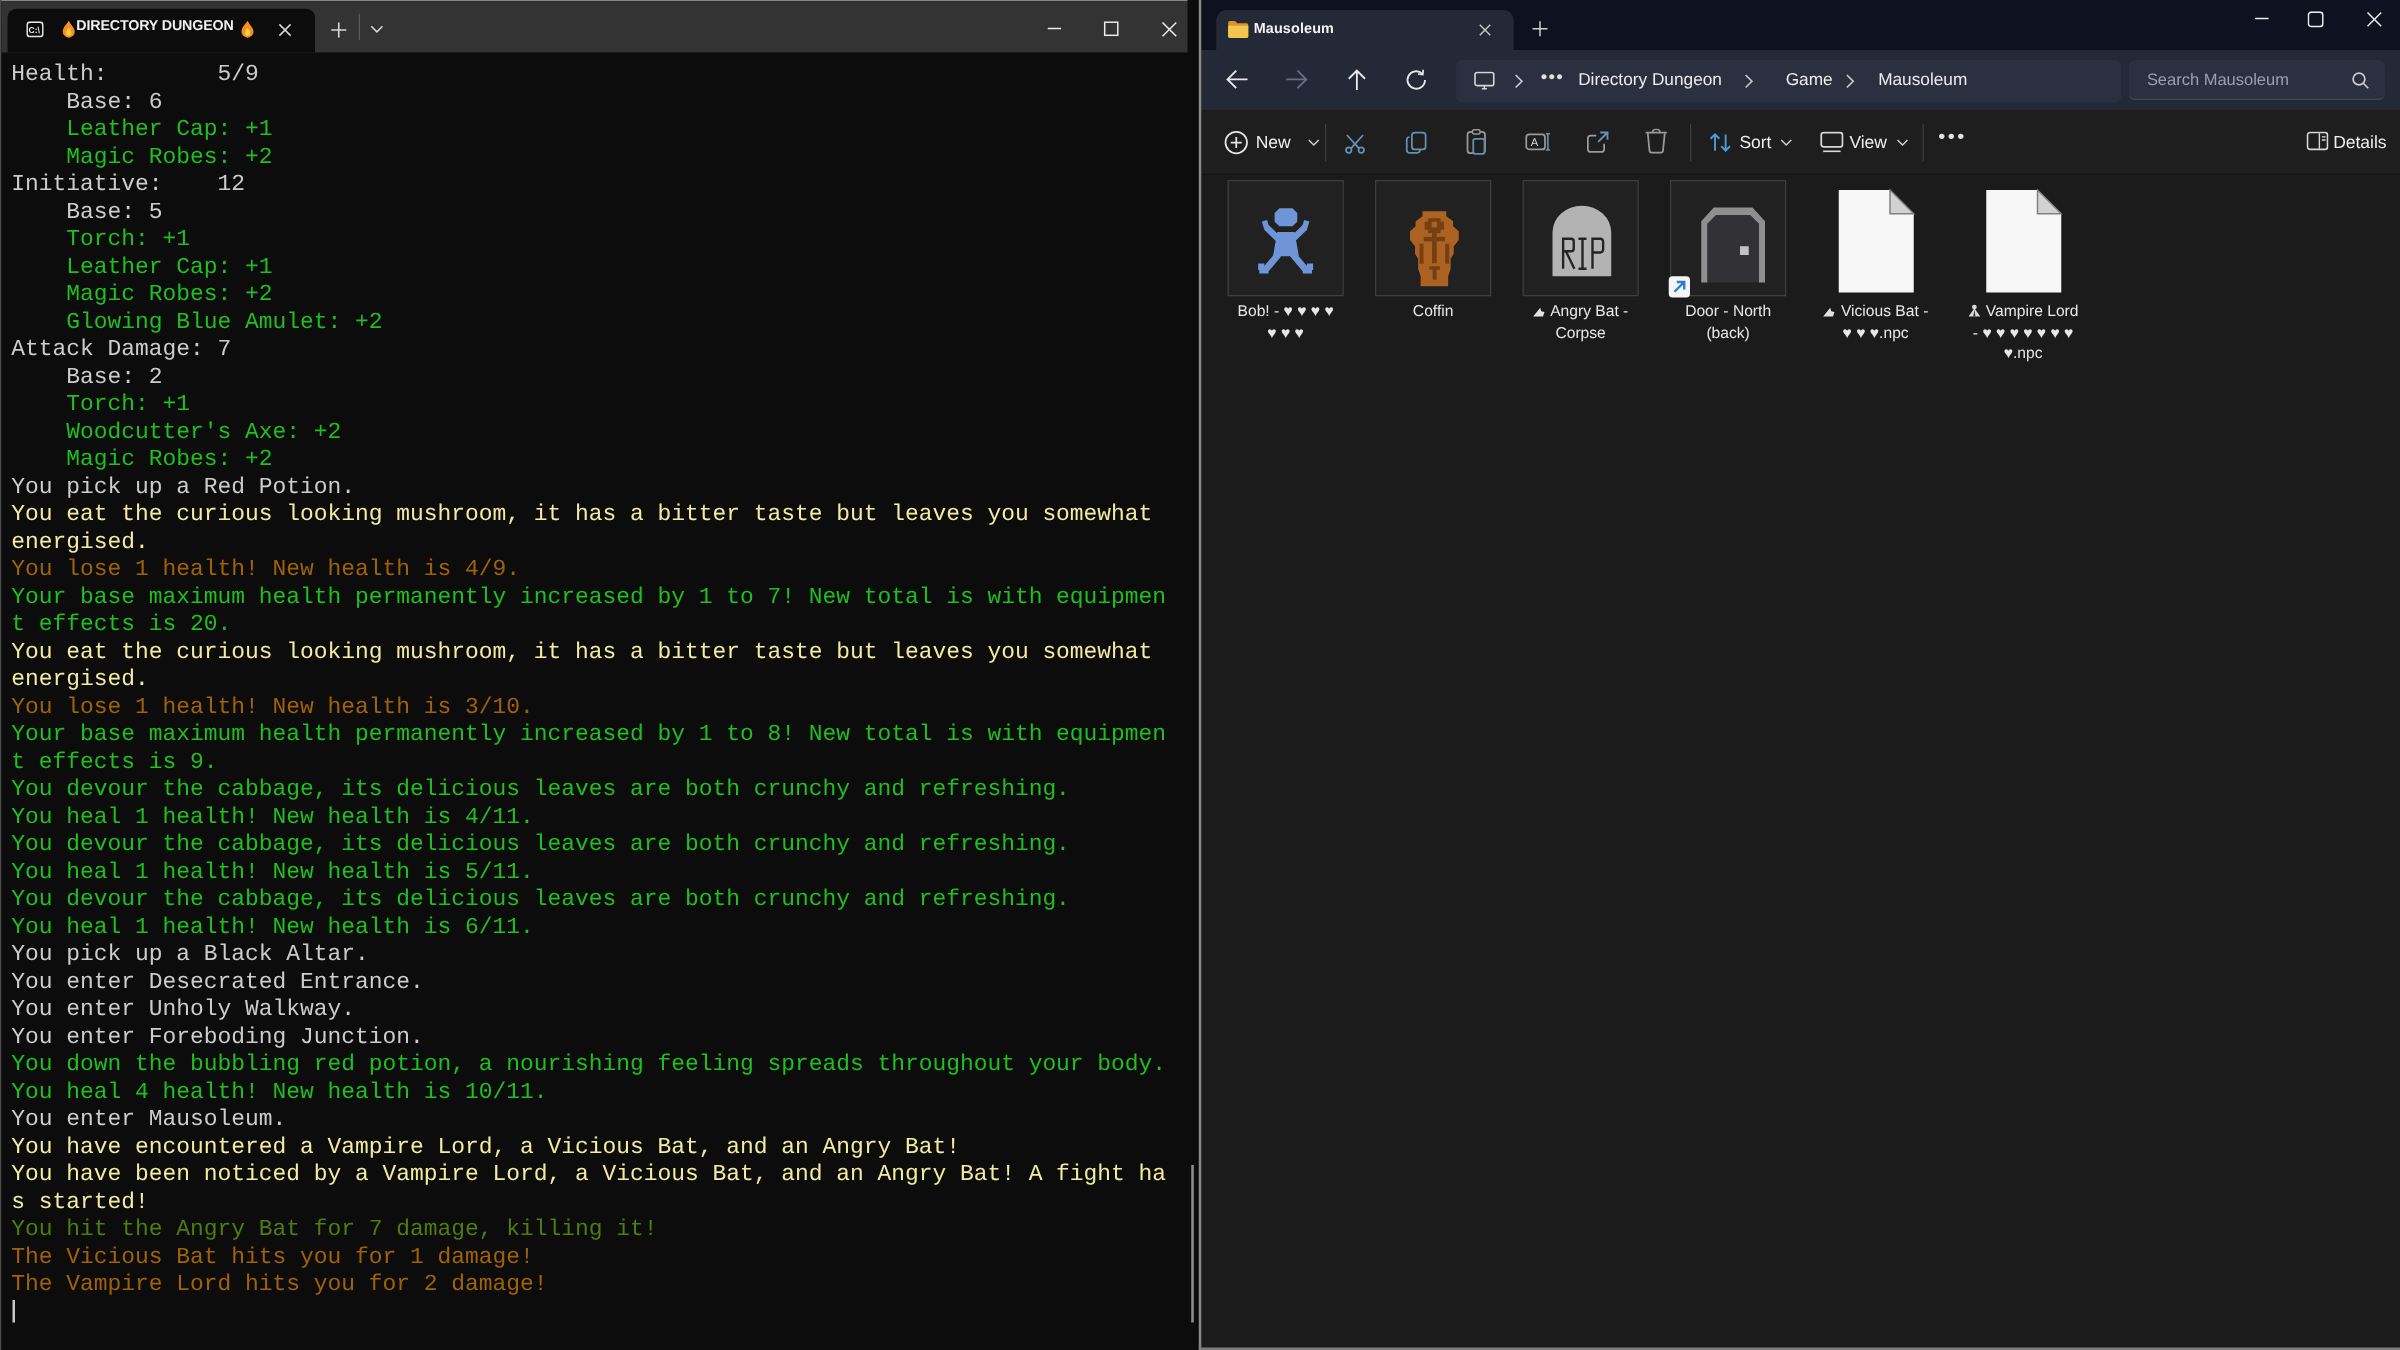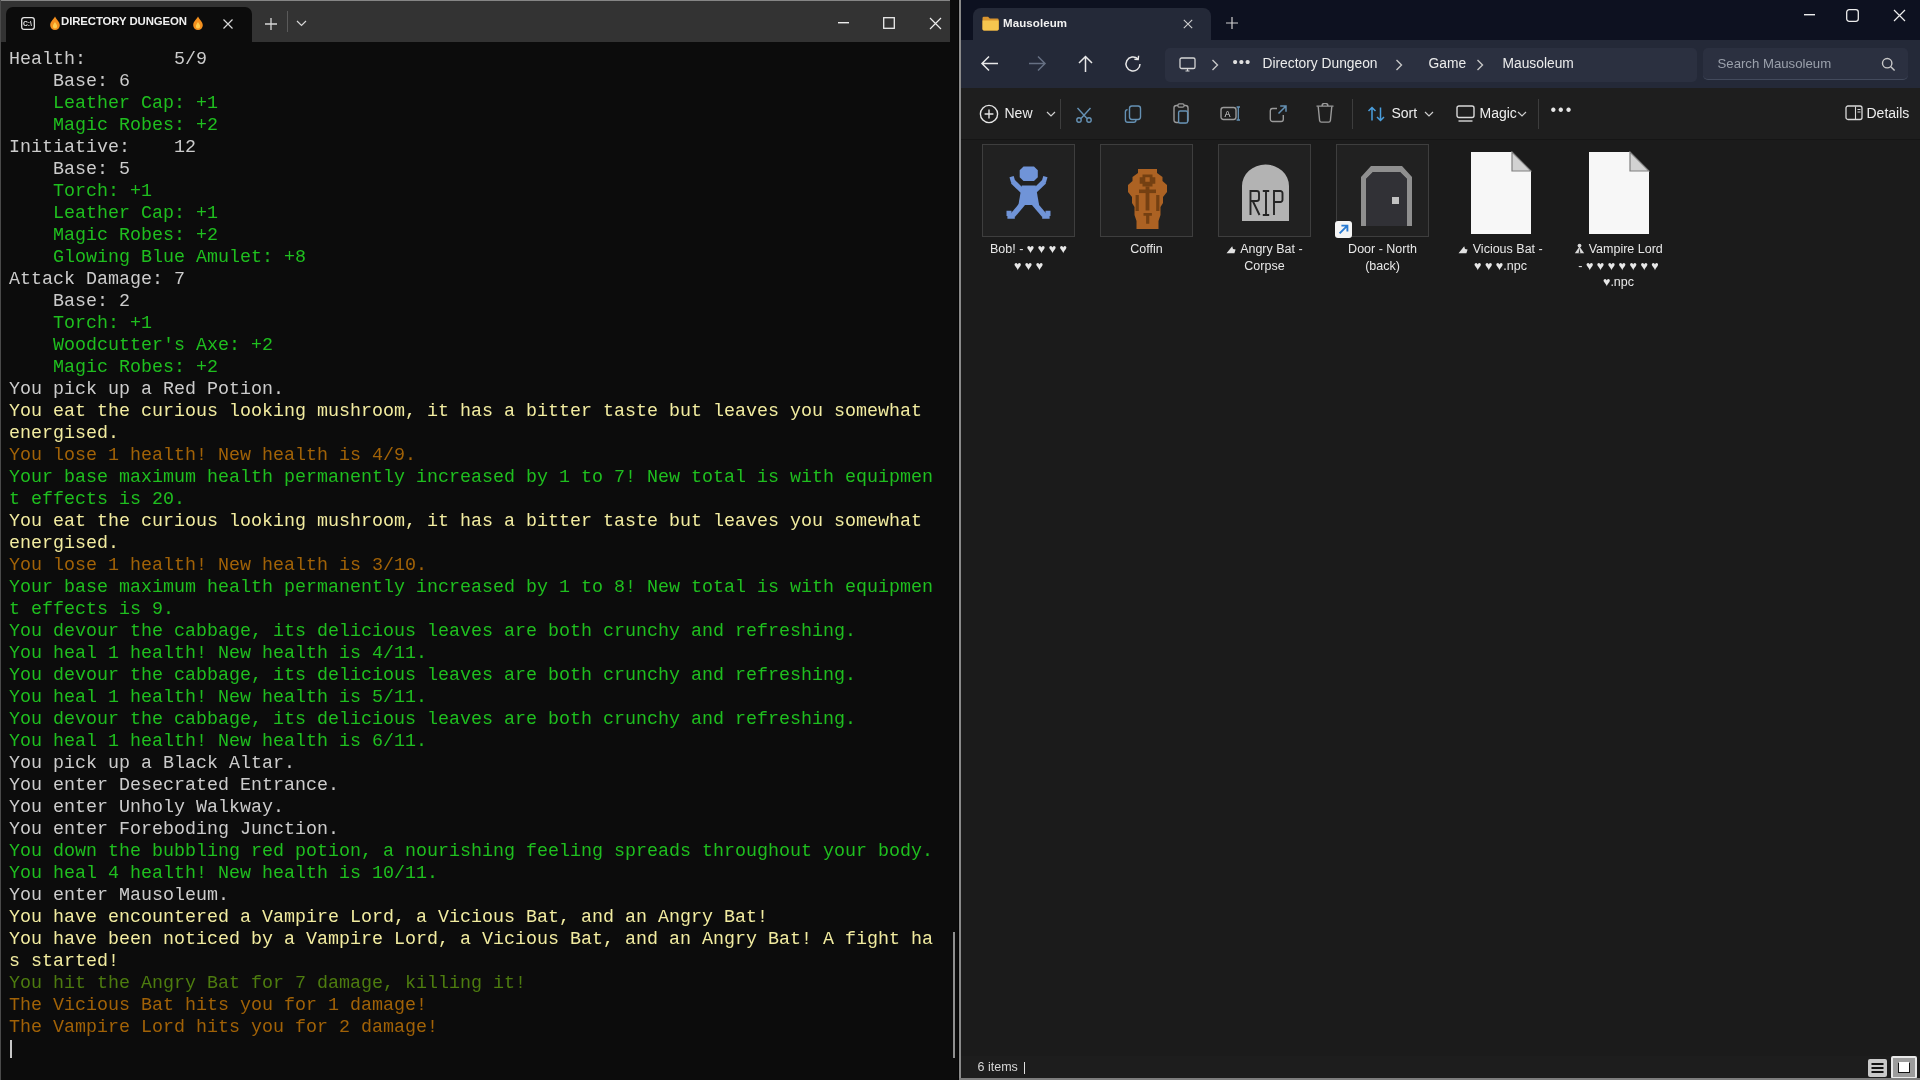--- a/index.html
+++ b/index.html
@@ -41,21 +41,21 @@
   <div class="abs" id="term-tab"></div>
   <div class="abs" id="term-pre">Health:        5/9
     Base: 6
 <span class="g">    Leather Cap: +1</span>
 <span class="g">    Magic Robes: +2</span>
 Initiative:    12
     Base: 5
 <span class="g">    Torch: +1</span>
 <span class="g">    Leather Cap: +1</span>
 <span class="g">    Magic Robes: +2</span>
-<span class="g">    Glowing Blue Amulet: +8</span>
+<span class="g">    Glowing Blue Amulet: +2</span>
 Attack Damage: 7
     Base: 2
 <span class="g">    Torch: +1</span>
 <span class="g">    Woodcutter's Axe: +2</span>
 <span class="g">    Magic Robes: +2</span>
 You pick up a Red Potion.
 <span class="y">You eat the curious looking mushroom, it has a bitter taste but leaves you somewhat</span>
 <span class="y">energised.</span>
 <span class="r">You lose 1 health! New health is 4/9.</span>
 <span class="g">Your base maximum health permanently increased by 1 to 7! New total is with equipmen</span>
@@ -232,21 +232,21 @@
         <path d="M14.5 3.5 V16.5 M11 13 L14.5 16.5 L18 13" stroke="#4a9edd" stroke-width="1.5" fill="none"></path>
       </svg>
   <div class="abs etext" style="left:431px;top:17px;">Sort</div>
   <svg class="abs" style="left:463px;top:23px" width="10" height="7" viewBox="0 0 10 7">
         <path d="M1 1 L5 5 L9 1" stroke="#cfcfcf" stroke-width="1.2" fill="none"></path>
       </svg>
   <svg class="abs" style="left:495px;top:17px" width="19" height="17" viewBox="0 0 19 17">
         <rect x="1" y="1" width="17" height="11.5" rx="2" fill="none" stroke="#d9d9d9" stroke-width="1.4"></rect>
         <path d="M2.5 16 h14" stroke="#d9d9d9" stroke-width="1.4"></path>
       </svg>
-  <div class="abs etext" style="left:519px;top:17px;">Magic</div>
+  <div class="abs etext" style="left:519px;top:17px;">View</div>
   <svg class="abs" style="left:556px;top:23px" width="10" height="7" viewBox="0 0 10 7">
         <path d="M1 1 L5 5 L9 1" stroke="#cfcfcf" stroke-width="1.2" fill="none"></path>
       </svg>
   <div class="divider" style="left:577px;top:11px;height:30px;"></div>
   <div class="abs" style="left:590px;top:13px;color:#e5e5e5;font-size:16px;letter-spacing:2px;">•••</div>
   <svg class="abs" style="left:884px;top:17px" width="18" height="16" viewBox="0 0 18 16">
         <rect x="1" y="1" width="16" height="13.5" rx="2" fill="none" stroke="#d9d9d9" stroke-width="1.3"></rect>
         <path d="M10.5 1.5 v12.5 M12.5 4.5 h3 M12.5 7 h3" stroke="#d9d9d9" stroke-width="1.1"></path>
       </svg>
   <div class="abs etext" style="left:906px;top:17px;">Details</div>
@@ -323,26 +323,15 @@
 <div class="lbl" style="left:364px;top:100px;">Door - North<br>(back)</div>
 <div class="lbl" style="left:482px;top:100px;"><svg width="11" height="10" viewBox="0 0 11 10" style="vertical-align:-1px">
           <path d="M0.5 9.2 L6.2 2.2 L7 5 L9.6 5.6 L8.4 9.2 Z" fill="#e2e2e2"></path>
         </svg> Vicious Bat -<br>♥ ♥ ♥.npc</div>
 <div class="lbl" style="left:600px;top:100px;"><svg width="11" height="11" viewBox="0 0 11 11" style="vertical-align:-1px">
           <circle cx="5.5" cy="2.6" r="1.9" fill="#d8d8d8"></circle>
           <path d="M0.8 10.2 L5.5 3.6 L10.2 10.2 Z" fill="#d8d8d8"></path>
           <path d="M4.6 10.2 L5.5 5 L6.4 10.2 Z" fill="#333"></path>
         </svg> Vampire Lord<br>- ♥ ♥ ♥ ♥ ♥ ♥ ♥<br>♥.npc</div>
     </div>
-  <div class="abs" id="exp-status">
-  <div class="abs" style="left:17px;top:4px;font-size:12.5px;color:#d6d6d6;">6 items</div>
-  <div class="abs" style="left:63px;top:6px;width:1px;height:12px;background:#e0e0e0;"></div>
-  <div class="abs" style="left:907px;top:3px;width:19px;height:18px;background:#c9c9c9;border-radius:2px;">
-    <svg width="19" height="18" viewBox="0 0 19 18">
-          <path d="M3.5 5 h12 M3.5 9 h12 M3.5 13 h12" stroke="#111" stroke-width="1.8"></path>
-        </svg></div>
-  <div class="abs" style="left:930px;top:0px;width:26px;height:23px;background:#9c9c9c;border:2px solid #e8e8e8;border-radius:2px;">
-    <div style="position:absolute;left:5px;top:4px;width:12px;height:11px;background:#ffffff;border:1.5px solid #111;border-top-color:#fff;"></div>
-      </div>
-</div>
   <div class="abs" id="exp-border"></div>
   <div class="abs" id="exp-bottom"></div>
 </div>
 
 </body></html>

